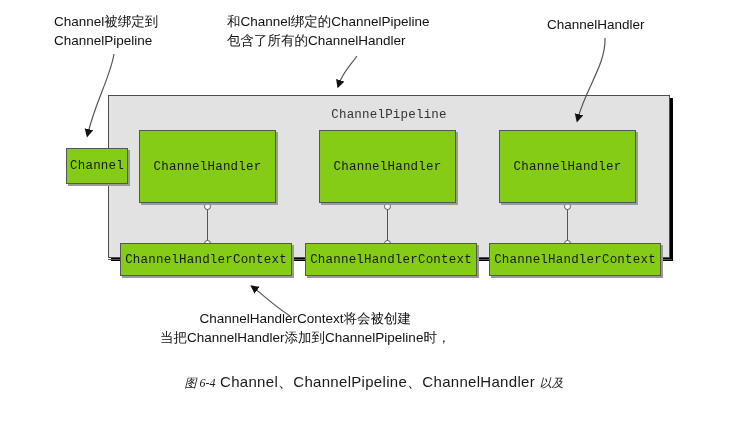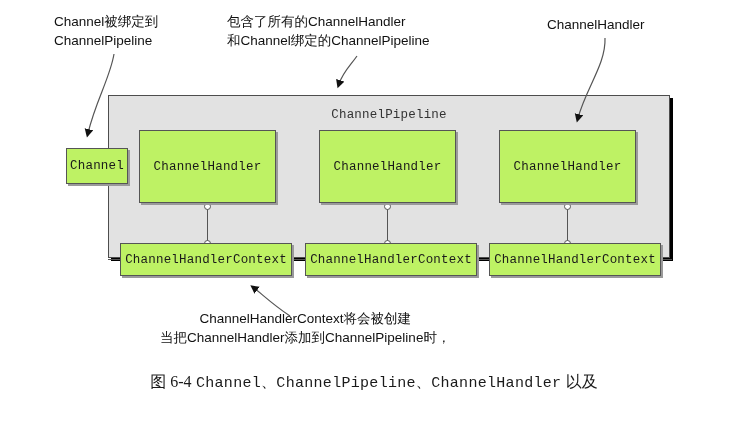--- a/index.html
+++ b/index.html
@@ -49,21 +49,21 @@
     text-align: center;
     font-family: "Liberation Mono", monospace;
     font-size: 12.5px;
     letter-spacing: 0.2px;
     color: #333333;
   }
 
   
   .node {
     position: absolute;
-    background: #bef264;
+    background: #84cc16;
     border: 1px solid #555555;
     box-sizing: border-box;
     box-shadow: 2px 2px 0 0 #9a9a9a;
     display: flex;
     align-items: center;
     justify-content: center;
     font-family: "Liberation Mono", monospace;
     font-size: 12.5px;
     color: #1a1a1a;
     letter-spacing: 0.2px;
@@ -115,24 +115,25 @@
     position: absolute;
     left: 0;
     top: 368px;
     width: 748px;
     text-align: center;
     color: #1a1a1a;
   }
   .cap-line { display: block; line-height: 28px; }
   .cap-cn {
     font-family: "Liberation Serif", serif;
-    font-size: 16px;
+    font-size: 12px;
+    font-style: italic;
   }
   .cap-mono {
-    font-family: Liberation Mono, monospace;
+    font-family: Liberation Sans, sans-serif;
     font-size: 15px;
     letter-spacing: 0.3px;
   }
 
   svg#leaders {
     position: absolute;
     left: 0;
     top: 0;
     width: 748px;
     height: 442px;
@@ -143,22 +144,22 @@
 <body>
 
 <div id="page">
 
   <div class="annot" id="annot-channel" style="left:54px; top:12px;">
     <div>Channel被绑定到</div>
     <div>ChannelPipeline</div>
   </div>
 
   <div class="annot" id="annot-pipeline" style="left:227px; top:12px;">
+    <div>和Channel绑定的ChannelPipeline</div>
     <div>包含了所有的ChannelHandler</div>
-    <div>和Channel绑定的ChannelPipeline</div>
   </div>
 
   <div class="annot" id="annot-handler" style="left:547px; top:15px;">
     <div>ChannelHandler</div>
   </div>
 
   <div class="annot center" id="annot-context" style="left:160px; top:309px;">
     <div>ChannelHandlerContext将会被创建</div>
     <div>当把ChannelHandler添加到ChannelPipeline时，</div>
   </div>

